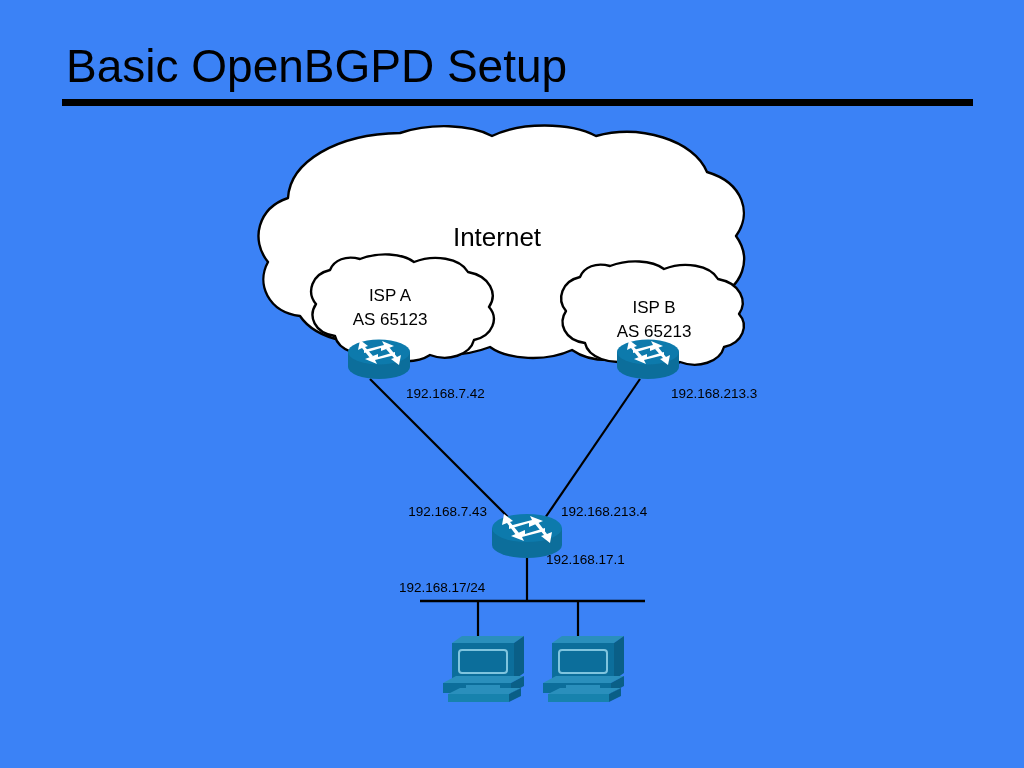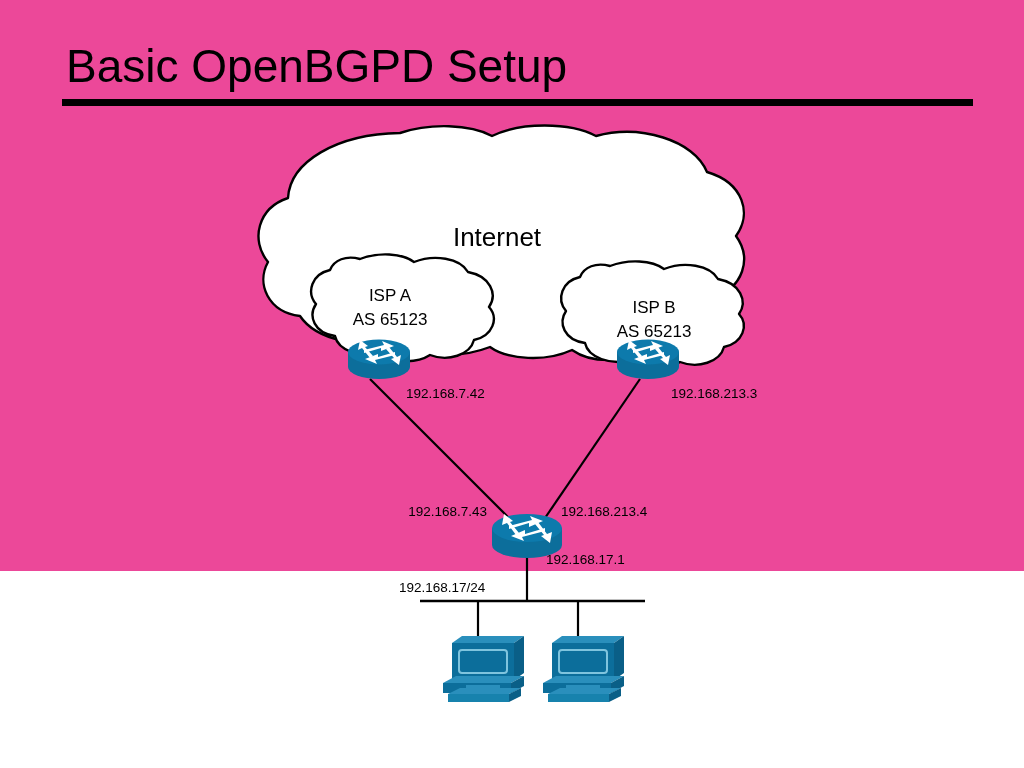--- a/index.html
+++ b/index.html
@@ -10,22 +10,22 @@
   body {
     width: 1024px;
     height: 768px;
     overflow: hidden;
     font-family: "Liberation Sans", sans-serif;
     color: #000000;
   }
   #slide {
     position: relative;
     width: 1024px;
-    height: 571px;
-    background: #ec4899;
+    height: 768px;
+    background: #3b82f6;
   }
   #slide-title {
     position: absolute;
     left: 66px;
     top: 38px;
     font-size: 46px;
     line-height: 56px;
     font-weight: normal;
     letter-spacing: 0px;
     color: #000000;

